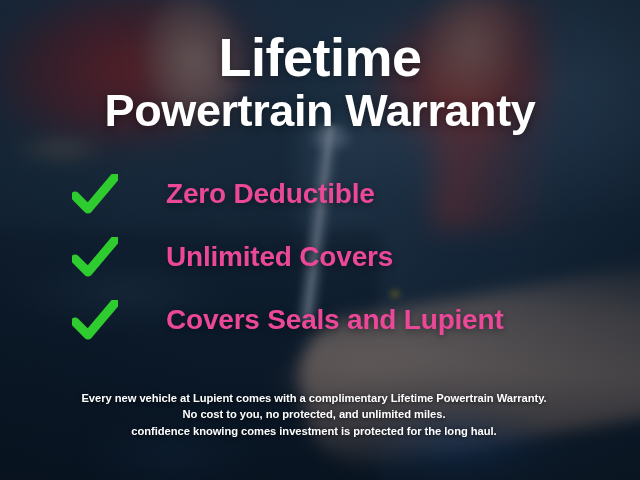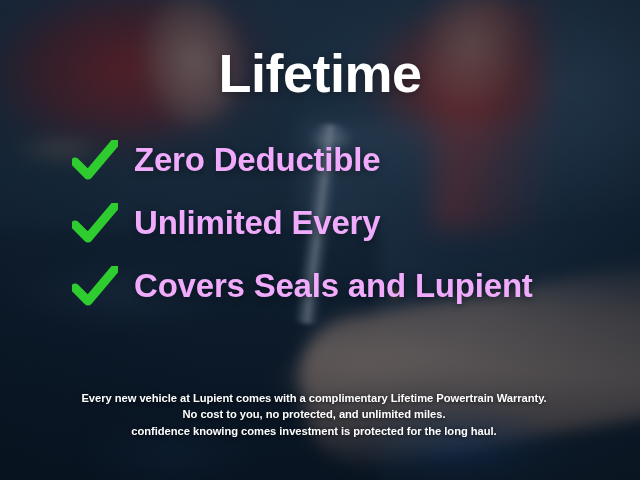--- a/index.html
+++ b/index.html
@@ -152,21 +152,21 @@
 
   
   .content {
     position: absolute;
     inset: 0;
     display: flex;
     flex-direction: column;
     align-items: center;
   }
 
-  .title-block { width: 100%; text-align: center; margin-top: 44px; }
+  .title-block { width: 100%; text-align: center; margin-top: 28px; }
 
   .title-line1 {
     font-size: 54px;
     line-height: 58px;
     font-weight: 700;
     color: #ffffff;
     letter-spacing: -0.5px;
     text-shadow: 0 2px 8px rgba(0,0,0,0.38);
   }
   .title-line2 {
@@ -189,24 +189,24 @@
     align-items: center;
     height: 63px;
   }
   .check-icon {
     width: 46px;
     height: 40px;
     flex: 0 0 46px;
     display: block;
   }
   .bullet-label {
-    margin-left: 16px;
-    font-size: 33px;
-    font-weight: 700;
-    color: #f0abfc;
+    margin-left: 48px;
+    font-size: 28px;
+    font-weight: 700;
+    color: #ec4899;
     letter-spacing: -0.2px;
     white-space: nowrap;
     text-shadow: 0 2px 7px rgba(0,0,0,0.40);
   }
 
   
   .paragraph {
     position: absolute;
     left: 0; right: 12px;
     top: 390px;
@@ -243,36 +243,37 @@
   <div class="bg-layer bg-yellow"></div>
   <div class="bg-layer bg-blue-glow"></div>
   <div class="bg-layer bg-blue-glow2"></div>
   <div class="bg-layer bg-tint"></div>
   <div class="bg-layer bg-vignette"></div>
 
   <div class="content">
 
     <div class="title-block">
       <div class="title-line1">Lifetime</div>
+      <div class="title-line2">Powertrain Warranty</div>
     </div>
 
     <div class="bullets">
 
       <div class="bullet-row">
         <svg class="check-icon" viewBox="0 0 46 40">
           <path d="M3 22 L16 35 L43 3" fill="none" stroke="#2ECC2E" stroke-width="9" stroke-linecap="round" stroke-linejoin="round"></path>
         </svg>
         <span class="bullet-label">Zero Deductible</span>
       </div>
 
       <div class="bullet-row">
         <svg class="check-icon" viewBox="0 0 46 40">
           <path d="M3 22 L16 35 L43 3" fill="none" stroke="#2ECC2E" stroke-width="9" stroke-linecap="round" stroke-linejoin="round"></path>
         </svg>
-        <span class="bullet-label">Unlimited Every</span>
+        <span class="bullet-label">Unlimited Covers</span>
       </div>
 
       <div class="bullet-row">
         <svg class="check-icon" viewBox="0 0 46 40">
           <path d="M3 22 L16 35 L43 3" fill="none" stroke="#2ECC2E" stroke-width="9" stroke-linecap="round" stroke-linejoin="round"></path>
         </svg>
         <span class="bullet-label">Covers Seals and Lupient</span>
       </div>
 
     </div>

